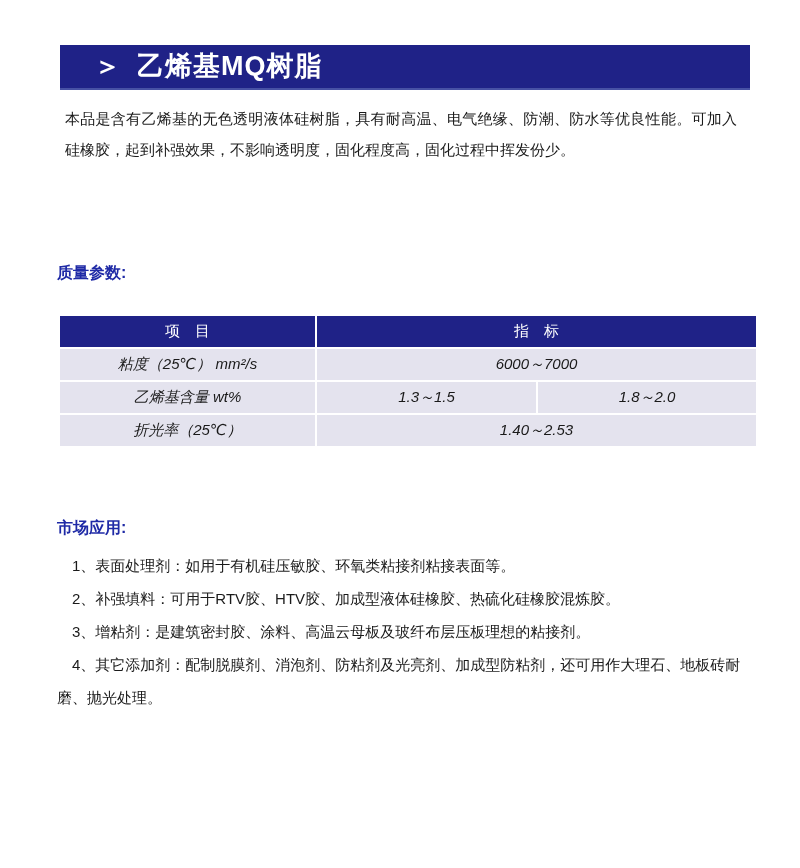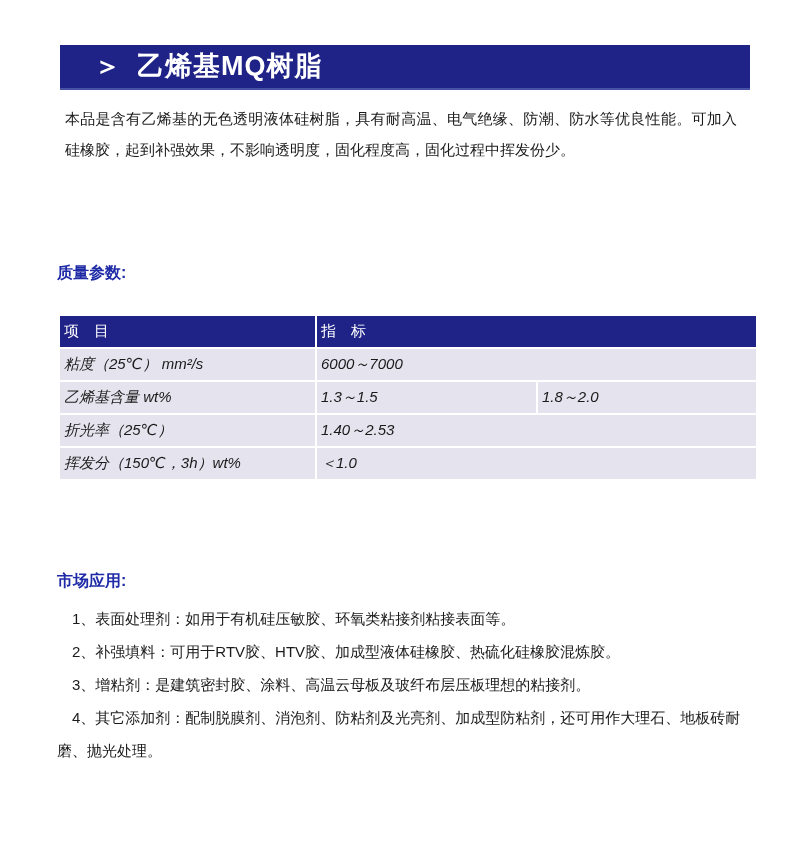--- a/index.html
+++ b/index.html
@@ -49,30 +49,30 @@
     text-align:justify;
   }
   .section-label{
     margin-left:57px;
     font-size:16px;
     font-weight:bold;
     color:var(--label_blue);
     line-height:22px;
   }
   .quality-label{margin-top:97px;}
-  .market-label{margin-top:89px;}
+  .market-label{margin-top:69px;}
   table.quality{
     margin:30px 0 0 58px;
     border-collapse:collapse;
     table-layout:fixed;
   }
   table.quality td, table.quality th{
     border:2px solid #ffffff;
     height:33px;
-    text-align:left;
+    text-align:center;
     vertical-align:middle;
     font-size:15px;
     font-weight:normal;
     padding:0 4px;
   }
   table.quality .hdr{
     background:var(--navy);
     color:#ffffff;
   }
   table.quality .data{
@@ -124,24 +124,20 @@
     </tr>
     <tr>
       <td class="data">乙烯基含量 wt%</td>
       <td class="data">1.3～1.5</td>
       <td class="data">1.8～2.0</td>
     </tr>
     <tr>
       <td class="data">折光率（25℃）</td>
       <td class="data" colspan="2">1.40～2.53</td>
     </tr>
-    <tr>
-      <td class="data">挥发分（150℃，3h）wt%</td>
-      <td class="data" colspan="2">＜1.0</td>
-    </tr>
   </tbody>
 </table>
 
 <div class="section-label market-label">市场应用:</div>
 
 <ul class="market-list">
   <li>1、表面处理剂：如用于有机硅压敏胶、环氧类粘接剂粘接表面等。</li>
   <li>2、补强填料：可用于RTV胶、HTV胶、加成型液体硅橡胶、热硫化硅橡胶混炼胶。</li>
   <li>3、增粘剂：是建筑密封胶、涂料、高温云母板及玻纤布层压板理想的粘接剂。</li>
   <li>4、其它添加剂：配制脱膜剂、消泡剂、防粘剂及光亮剂、加成型防粘剂，还可用作大理石、地板砖耐磨、抛光处理。</li>

